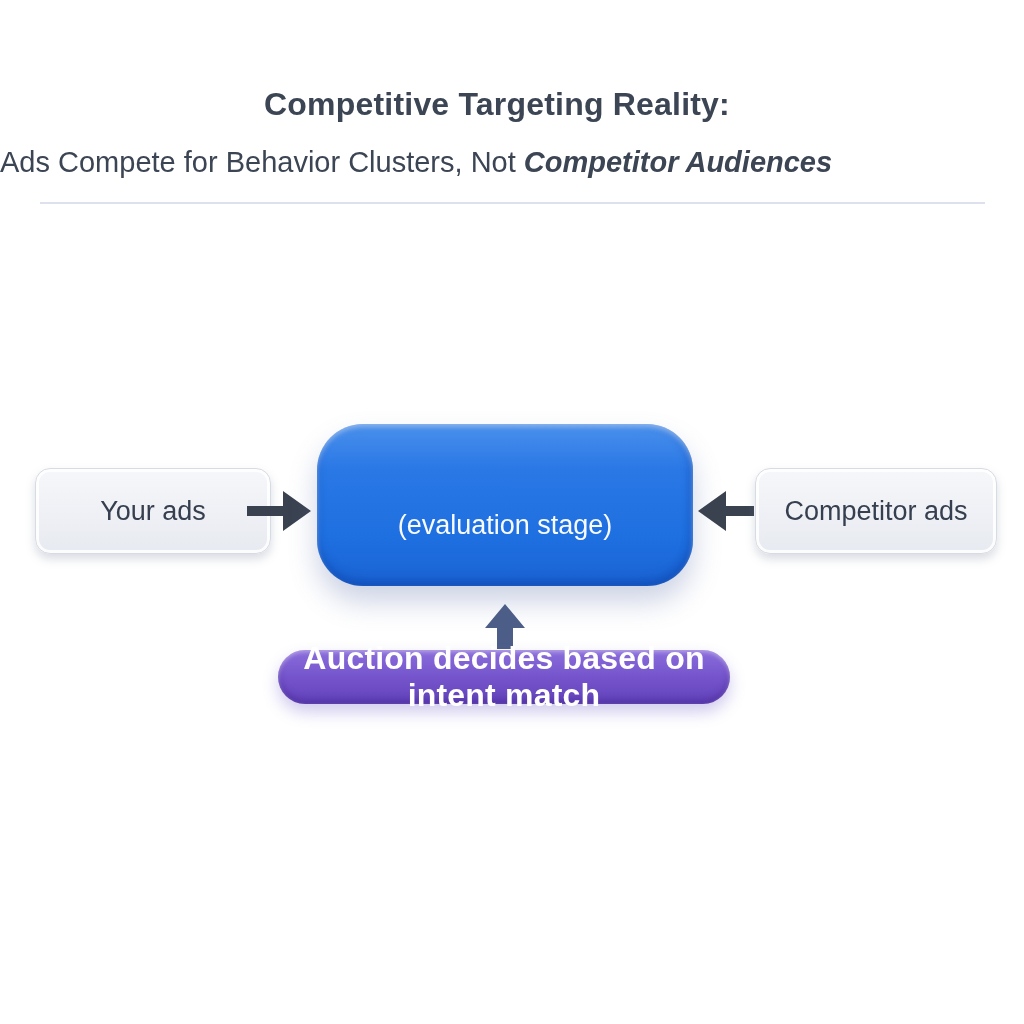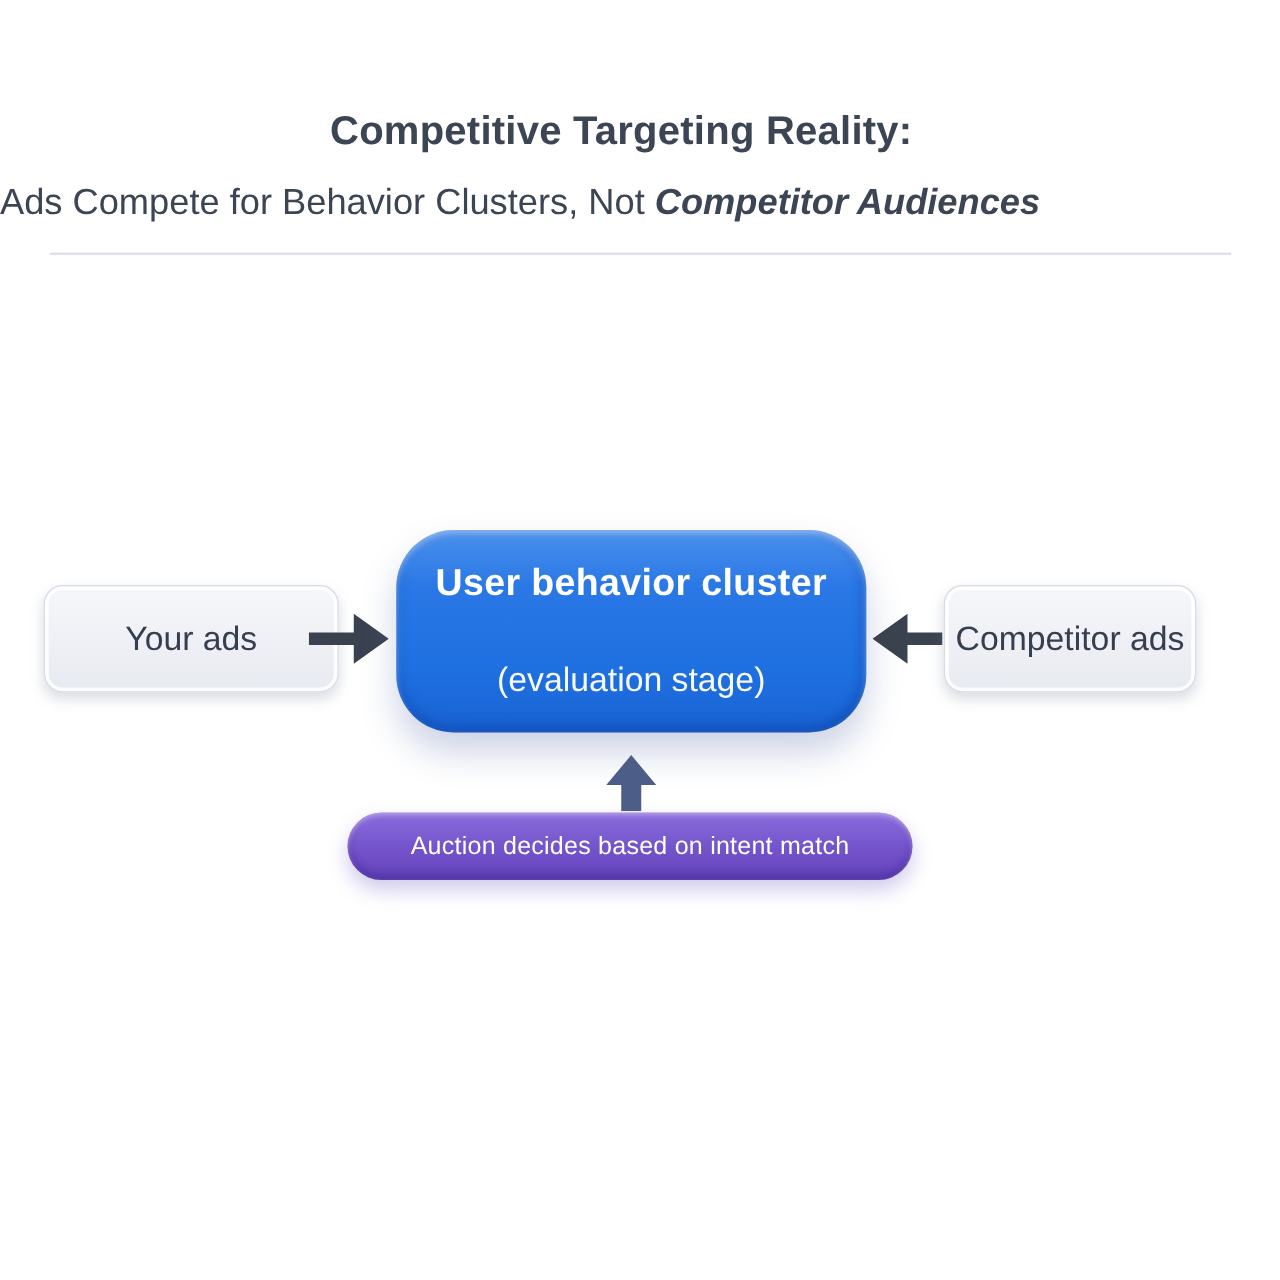--- a/index.html
+++ b/index.html
@@ -56,21 +56,21 @@
   .side-box{
     width:236px;height:86px;
     background:linear-gradient(180deg,var(--side-box-bg-top) 0%,var(--side-box-bg) 55%,#e7eaf0 100%);
     border:1px solid var(--side-box-border);
     border-radius:15px;
     box-shadow:0 5px 10px rgba(120,130,150,.28), inset 0 0 0 3px rgba(255,255,255,.85);
     color:var(--box-text);
     font-size:27px;
   }
   .side-box.left{left:35px;top:468px;}
-  .side-box.right{left:755px;top:468px;width:202px;}
+  .side-box.right{left:755px;top:468px;width:242px;}
 
   .center-box{
     left:317px;top:424px;width:376px;height:162px;
     flex-direction:column;gap:5px;
     background:linear-gradient(180deg,var(--center-box-blue-light) 0%,#2a78e6 28%,var(--center-box-blue) 70%,#1a63d4 100%);
     border-radius:46px;
     box-shadow:
       0 16px 28px rgba(90,110,170,.30),
       inset 0 3px 5px rgba(255,255,255,.40),
       inset 0 -6px 10px rgba(10,55,150,.35),
@@ -82,21 +82,21 @@
 
   .bottom-pill{
     left:278px;top:650px;width:452px;height:54px;
     background:linear-gradient(180deg,var(--bottom-box-purple-light) 0%,var(--bottom-box-purple) 55%,#6343bb 100%);
     border-radius:28px;
     box-shadow:
       0 8px 16px rgba(110,90,200,.32),
       inset 0 2px 4px rgba(255,255,255,.40),
       inset 0 -4px 7px rgba(55,25,130,.40);
     color:#ffffff;
-    font-size:20px;font-weight:400;letter-spacing:.2px;
+    font-size:32px;font-weight:700;letter-spacing:.2px;
   }
 
   
   .arrow{position:absolute;display:block;}
   .arrow-right-pos{left:247px;top:489px;}
   .arrow-left-pos{left:698px;top:489px;}
   .arrow-up-pos{left:484px;top:604px;}
 </style>
 </head>
 <body>
@@ -109,21 +109,20 @@
 
   <div class="node side-box left">
     <span>Your ads</span>
   </div>
 
   <svg class="arrow arrow-right-pos" width="64" height="44" viewBox="0 0 64 44" aria-hidden="true">
     <polygon points="0,17 36,17 36,2 64,22 36,42 36,27 0,27" fill="var(--arrow-dark)"></polygon>
   </svg>
 
   <div class="node center-box">
-    <div class="line1">User behavior cluster</div>
     <div class="line2">(evaluation stage)</div>
   </div>
 
   <svg class="arrow arrow-left-pos" width="56" height="44" viewBox="0 0 56 44" aria-hidden="true">
     <polygon points="0,22 28,2 28,17 56,17 56,27 28,27 28,42" fill="var(--arrow-dark)"></polygon>
   </svg>
 
   <div class="node side-box right">
     <span>Competitor ads</span>
   </div>

